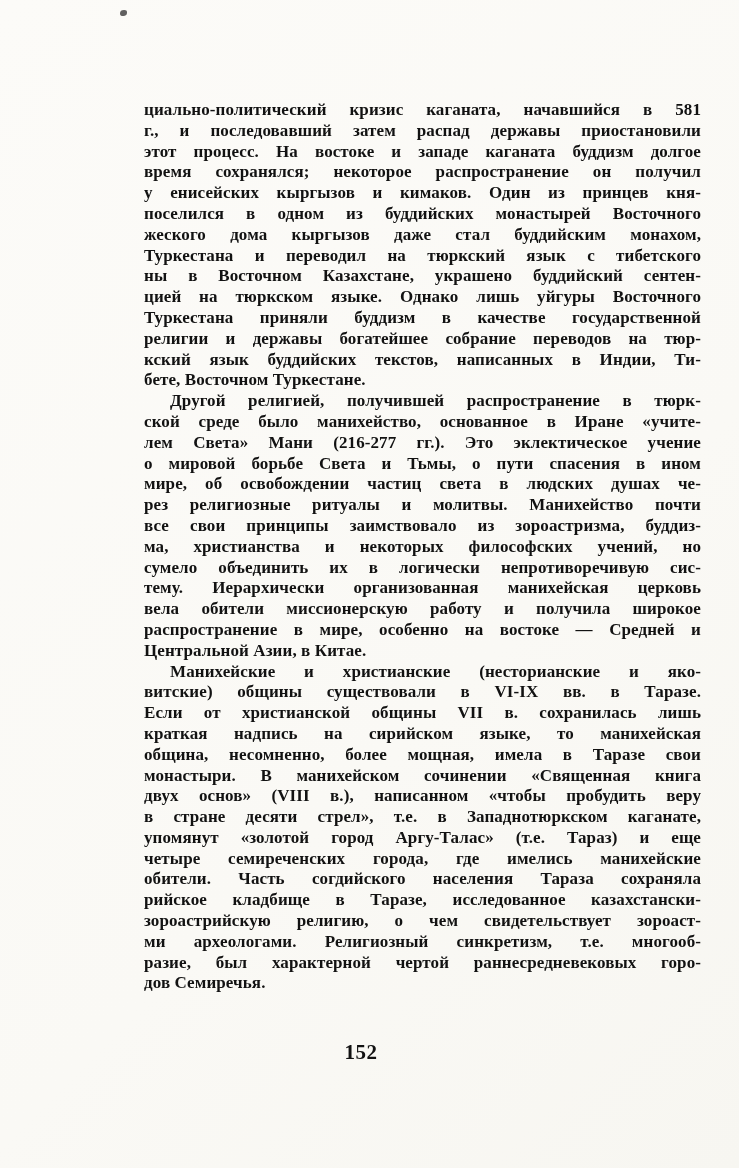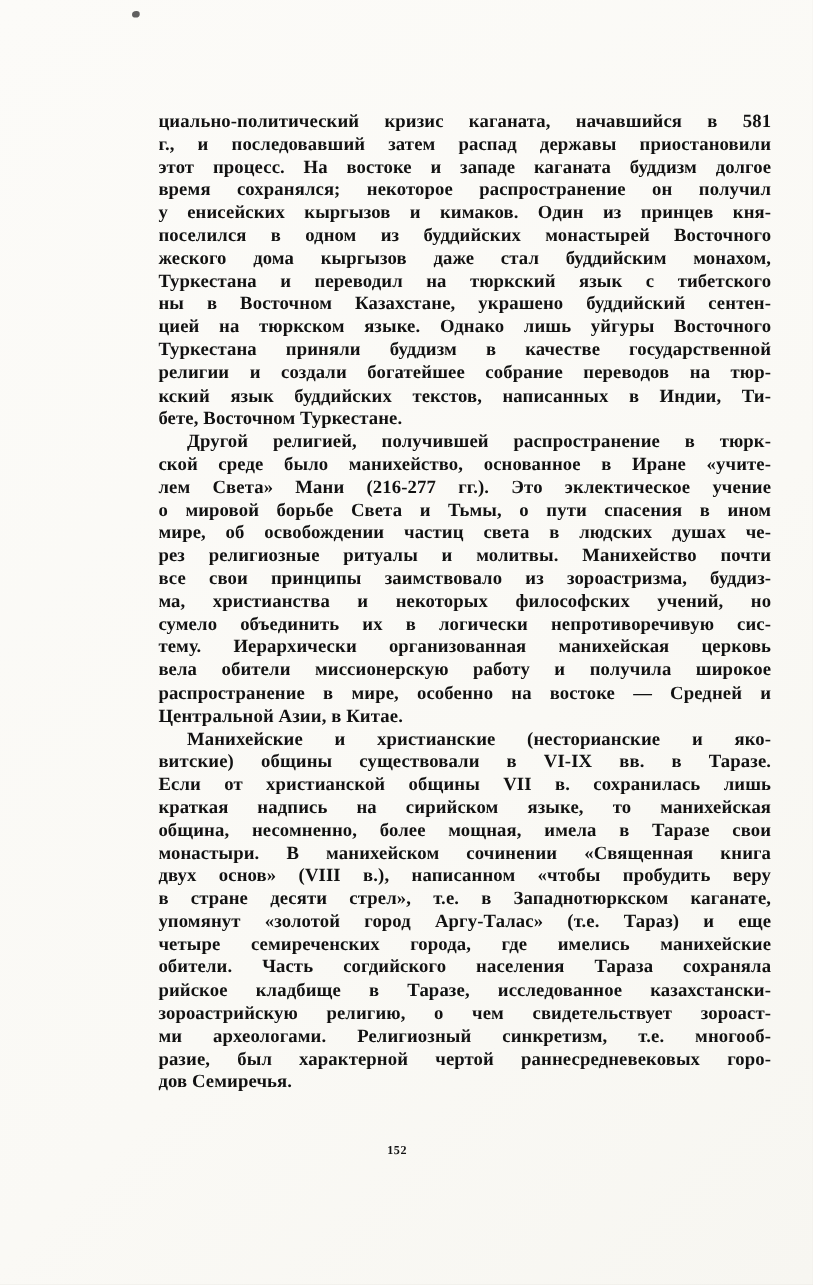--- a/index.html
+++ b/index.html
@@ -41,21 +41,21 @@
   }
   .line.para-last {
     text-align-last: left;
   }
   .page-number {
     position: absolute;
     top: 1040px;
     left: 0;
     width: 722px;
     text-align: center;
-    font-size: 11px;
+    font-size: 21px;
     font-weight: 600;
     letter-spacing: 0.5px;
   }
   
   .speck {
     position: absolute;
     left: 120px;
     top: 10px;
     width: 7px;
     height: 6px;
@@ -75,21 +75,21 @@
         <div class="line">г., и последовавший затем распад державы приостановили</div>
         <div class="line">этот процесс. На востоке и западе каганата буддизм долгое</div>
         <div class="line">время сохранялся; некоторое распространение он получил</div>
         <div class="line">у енисейских кыргызов и кимаков. Один из принцев кня-</div>
         <div class="line">поселился в одном из буддийских монастырей Восточного</div>
         <div class="line">жеского дома кыргызов даже стал буддийским монахом,</div>
         <div class="line">Туркестана и переводил на тюркский язык с тибетского</div>
         <div class="line">ны в Восточном Казахстане, украшено буддийский сентен-</div>
         <div class="line">цией на тюркском языке. Однако лишь уйгуры Восточного</div>
         <div class="line">Туркестана приняли буддизм в качестве государственной</div>
-        <div class="line">религии и создали богатейшее собрание переводов на тюр-</div>
+        <div class="line">религии и державы богатейшее собрание переводов на тюр-</div>
         <div class="line">кский язык буддийских текстов, написанных в Индии, Ти-</div>
         <div class="line para-last">бете, Восточном Туркестане.</div>
       </div>
       <div class="paragraph">
         <div class="line para-first">Другой религией, получившей распространение в тюрк-</div>
         <div class="line">ской среде было манихейство, основанное в Иране «учите-</div>
         <div class="line">лем Света» Мани (216-277 гг.). Это эклектическое учение</div>
         <div class="line">о мировой борьбе Света и Тьмы, о пути спасения в ином</div>
         <div class="line">мире, об освобождении частиц света в людских душах че-</div>
         <div class="line">рез религиозные ритуалы и молитвы. Манихейство почти</div>

